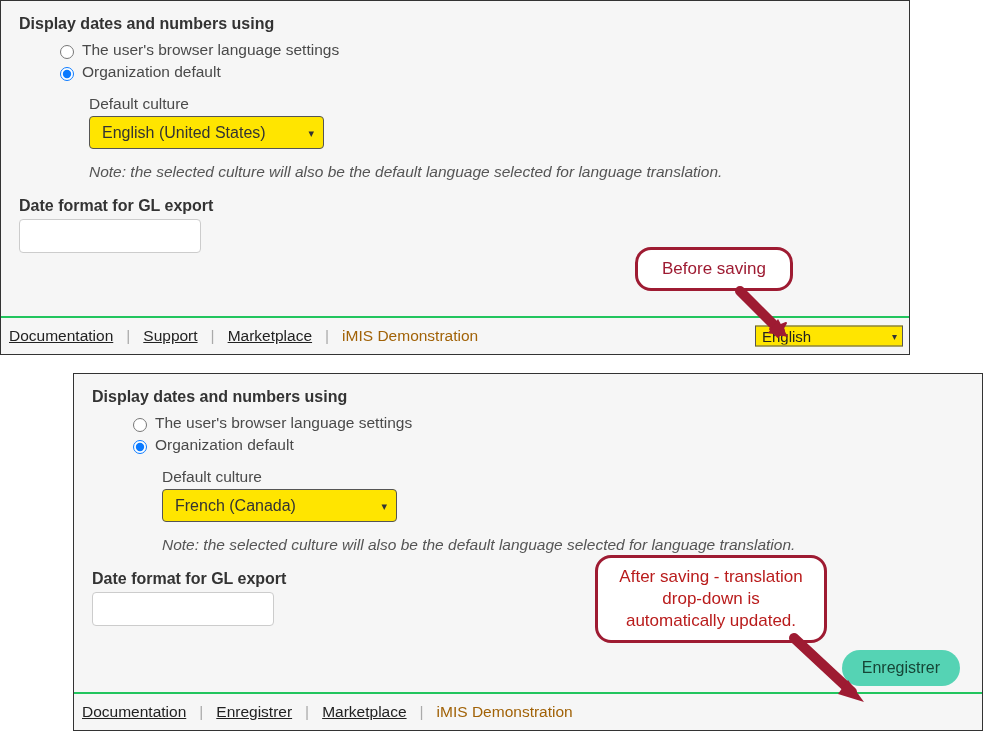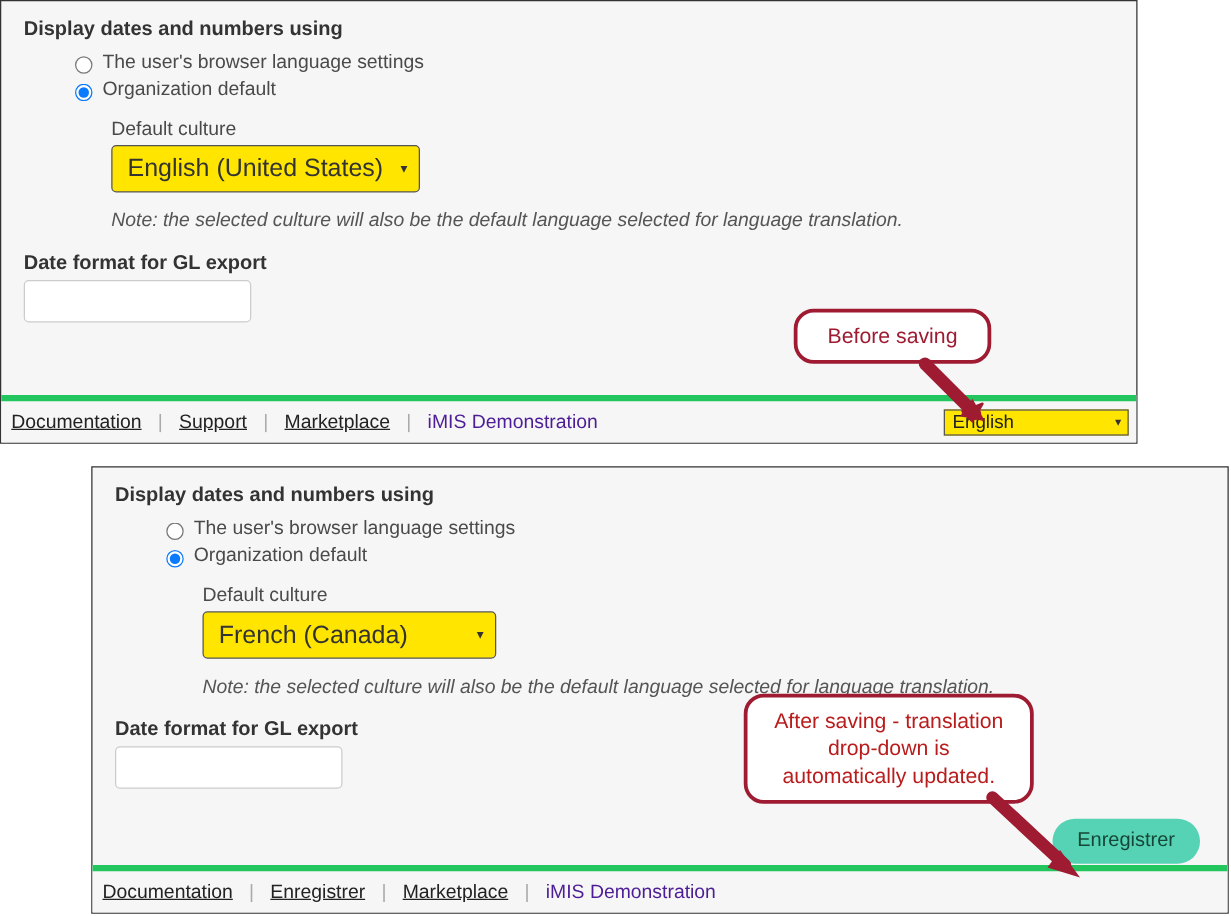--- a/index.html
+++ b/index.html
@@ -52,21 +52,21 @@
   }
   .small-label {
     font-size: 15.5px;
     color: #4a4a4a;
     padding: 12px 0 3px 0;
   }
   .culture-select {
     background: #ffe500;
     border: 1px solid #555;
     border-radius: 4px;
-    font-size: 20px;
+    font-size: 16px;
     padding: 7px 28px 7px 12px;
     color: #333;
     appearance: none;
     position: relative;
     min-width: 235px;
     cursor: pointer;
   }
   .select-wrap {
     position: relative;
     display: inline-block;
@@ -115,41 +115,41 @@
     font-size: 16px;
     color: #164637;
     cursor: pointer;
   }
   .footer {
     position: absolute;
     left: 0;
     right: 0;
     bottom: 0;
     height: 38px;
-    border-top: 5px solid #22c55e;
+    border-top: 2px solid #22c55e;
     background: #f6f6f6;
     display: flex;
     align-items: center;
     padding: 0 4px;
     font-size: 15.5px;
     color: #333;
   }
   .footer a {
     color: #222;
     text-decoration: underline;
     padding: 0 4px;
     cursor: pointer;
   }
   .footer .bar {
     color: #aaa;
     padding: 0 9px;
   }
   .footer .demo {
     padding-left: 4px;
-    color: #4c1d95;
+    color: #a16207;
     text-align: center;
   }
   .lang-select-wrap {
     position: absolute;
     right: 6px;
     top: 50%;
     transform: translateY(-50%);
   }
   .lang-select {
     background: #ffe500;

